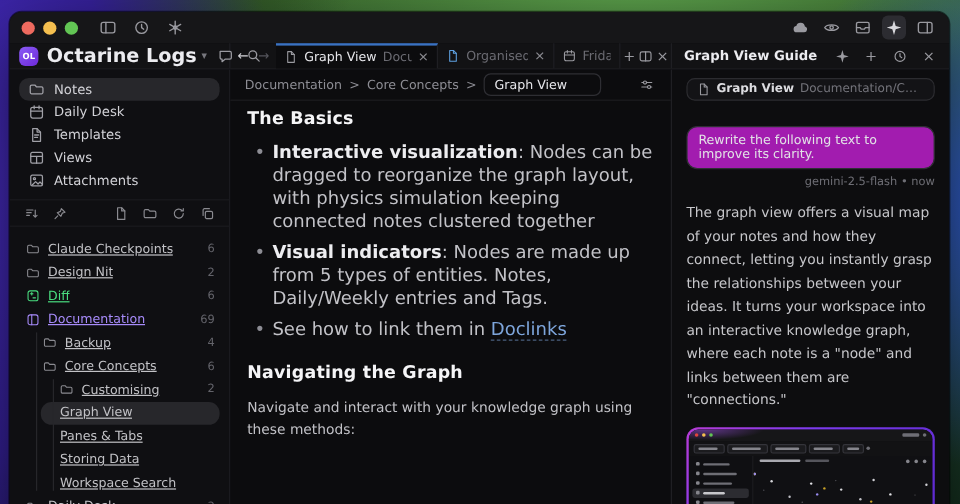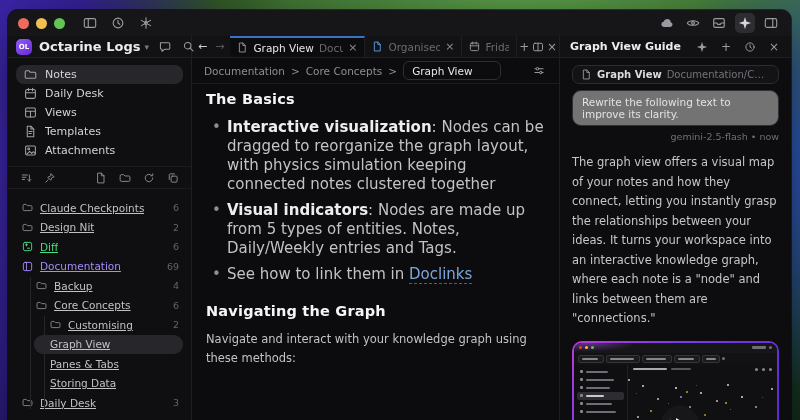--- a/index.html
+++ b/index.html
@@ -35,21 +35,21 @@
   .tbicon { color:#9a9aa0; padding:3px; margin-left:8px; border-radius:5px; cursor:default; }
   .tb-right { margin-left:auto; display:flex; align-items:center; gap:6px; }
   .tb-right .tbicon { margin-left:0; }
   .tbicon.active { background:#2c2c31; color:#d8d8dc; }
 
   
   .header-row { height:22px; flex:0 0 22px; background:#121214; display:flex; border-bottom:1px solid #1f1f23; }
   .sb-header { width:184px; flex:0 0 184px; display:flex; align-items:center; padding:0 8px; border-right:1px solid #1f1f23;text-align:right; }
   .logo { width:16px; height:16px; border-radius:5px; background:linear-gradient(140deg,#8b5cf6,#6d28d9);
           color:#fff; font-size:7px; font-weight:bold; display:grid; place-items:center; flex:0 0 16px; }
-  .ws-name { font-size:13px; font-weight:bold; color:#ececf0; margin-left:7px; white-space:nowrap; }
+  .ws-name { font-size:16px; font-weight:bold; color:#ececf0; margin-left:7px; white-space:nowrap; }
   .chev { color:#77777e; font-size:9px; margin-left:4px; }
   .sb-header .spacer { flex:1; }
   .hicon { color:#9a9aa0; padding:2px; margin-left:7px; }
 
   .tabs-area { width:368px; flex:0 0 368px; display:flex; align-items:stretch; border-right:1px solid #1f1f23; }
   .navarrows { display:flex; align-items:center; padding:0 6px; gap:8px; font-size:11px; }
   .arrow-back{ color:#d0d0d5; } .arrow-fwd{ color:#55555c; }
   .tab { display:flex; align-items:center; gap:5px; padding:0 7px; font-size:10.5px; color:#9a9aa0;
          border-right:1px solid #1f1f23; overflow:hidden; white-space:nowrap; position:relative; }
   .tab.active { background:#0c0c0e; border-top:2px solid #3a72c2; color:#e6e6ea; width:135px; flex:0 0 135px; }
@@ -110,21 +110,21 @@
   .doc b { color:#ededf0; }
   .doc a { color:#7ea6dc; text-decoration:none; border-bottom:1px dashed rgba(126,166,220,.55); }
 
   
   .rpanel { flex:1; background:#0d0d0f; display:flex; flex-direction:column; padding:7px 12px 0; overflow:hidden; }
   .chip { display:inline-flex; align-items:center; gap:5px; border:1px solid #2c2c30; background:#131316;
           border-radius:7px; padding:3px 8px; max-width:100%; width:fit-content; }
   .chip .cicon { color:#9a9aa0; }
   .chip .ctitle { font-size:10px; color:#dcdce0; font-weight:bold; white-space:nowrap; }
   .chip .cpath { font-size:10px; color:#73737a; white-space:nowrap; overflow:hidden; text-overflow:ellipsis; }
-  .prompt { margin-top:6px; border:1px solid #2f2f34; background:#737373; border-radius:9px; padding:5px 9px;
+  .prompt { margin-top:21px; border:1px solid #2f2f34; background:#a21caf; border-radius:9px; padding:5px 9px;
             font-size:10.5px; color:#e2e2e6; }
   .meta { margin-top:5px; text-align:right; font-size:9.5px; color:#6e6e75; }
   .response { margin-top:11px; font-size:11.5px; line-height:19.5px; color:#c6c6ca; }
 
   .video-frame { margin-top:12px; padding:2px; border-radius:10px; height:170px;
                  background:linear-gradient(135deg,#b83cd6,#7c3aed 35%,#5f2bd0 85%); }
   .mini-win { height:100%; border-radius:8px; background:#0c0c0e; overflow:hidden; display:flex; flex-direction:column; }
   .m-titlebar { height:10px; flex:0 0 10px; display:flex; align-items:center; padding:0 5px; gap:3px;
       background: radial-gradient(70px 12px at 6% 0%, rgba(168,85,247,.5), transparent 72%), #161618; }
   .mdot { width:3px; height:3px; border-radius:50%; }
@@ -329,34 +329,34 @@
             <svg class="ic" viewBox="0 0 16 16">
                 <rect x="2" y="3" width="12" height="11" rx="2"></rect>
                 <path d="M2 7h12M5.5 1.5v3M10.5 1.5v3"></path>
               </svg>
           </span>
           <span>Daily Desk</span>
         </div>
         <div class="nav-item">
           <span class="nicon">
             <svg class="ic" viewBox="0 0 16 16">
-                <rect x="2" y="2.5" width="12" height="11" rx="1.5"></rect>
-                <path d="M2 6.5h12M8 6.5v7"></path>
+                <path d="M4 1.5h4.5L12 5v9.5H4Z"></path>
+                <path d="M8.5 1.5V5H12M6 8h4M6 10.5h3"></path>
               </svg>
           </span>
-          <span>Views</span>
+          <span>Templates</span>
         </div>
         <div class="nav-item">
           <span class="nicon">
             <svg class="ic" viewBox="0 0 16 16">
-                <path d="M4 1.5h4.5L12 5v9.5H4Z"></path>
-                <path d="M8.5 1.5V5H12M6 8h4M6 10.5h3"></path>
+                <rect x="2" y="2.5" width="12" height="11" rx="1.5"></rect>
+                <path d="M2 6.5h12M8 6.5v7"></path>
               </svg>
           </span>
-          <span>Templates</span>
+          <span>Views</span>
         </div>
         <div class="nav-item">
           <span class="nicon">
             <svg class="ic" viewBox="0 0 16 16">
                 <rect x="2" y="2.5" width="12" height="11" rx="1.5"></rect>
                 <circle cx="5.8" cy="6" r="1.1"></circle>
                 <path d="M3.5 12.5 7 9l2.5 2.5 2-2 2.5 2.5"></path>
               </svg>
           </span>
           <span>Attachments</span>
@@ -470,20 +470,23 @@
           <span class="tcount">2</span>
         </div>
         <div class="trow sel">
           <span class="tlabel">Graph View</span>
         </div>
         <div class="trow d2">
           <span class="tlabel">Panes &amp; Tabs</span>
         </div>
         <div class="trow d2">
           <span class="tlabel">Storing Data</span>
+        </div>
+        <div class="trow d2">
+          <span class="tlabel">Workspace Search</span>
         </div>
         <div class="trow d0">
           <span class="ticn">
               <svg class="ic s11" viewBox="0 0 16 16">
                 <path d="M1.5 5A1.5 1.5 0 0 1 3 3.5h3.2l1.6 1.8H13A1.5 1.5 0 0 1 14.5 6.8V11A1.5 1.5 0 0 1 13 12.5H3A1.5 1.5 0 0 1 1.5 11Z"></path>
               </svg>
             </span>
           <span class="tlabel">Daily Desk</span>
           <span class="tcount">3</span>
         </div>

